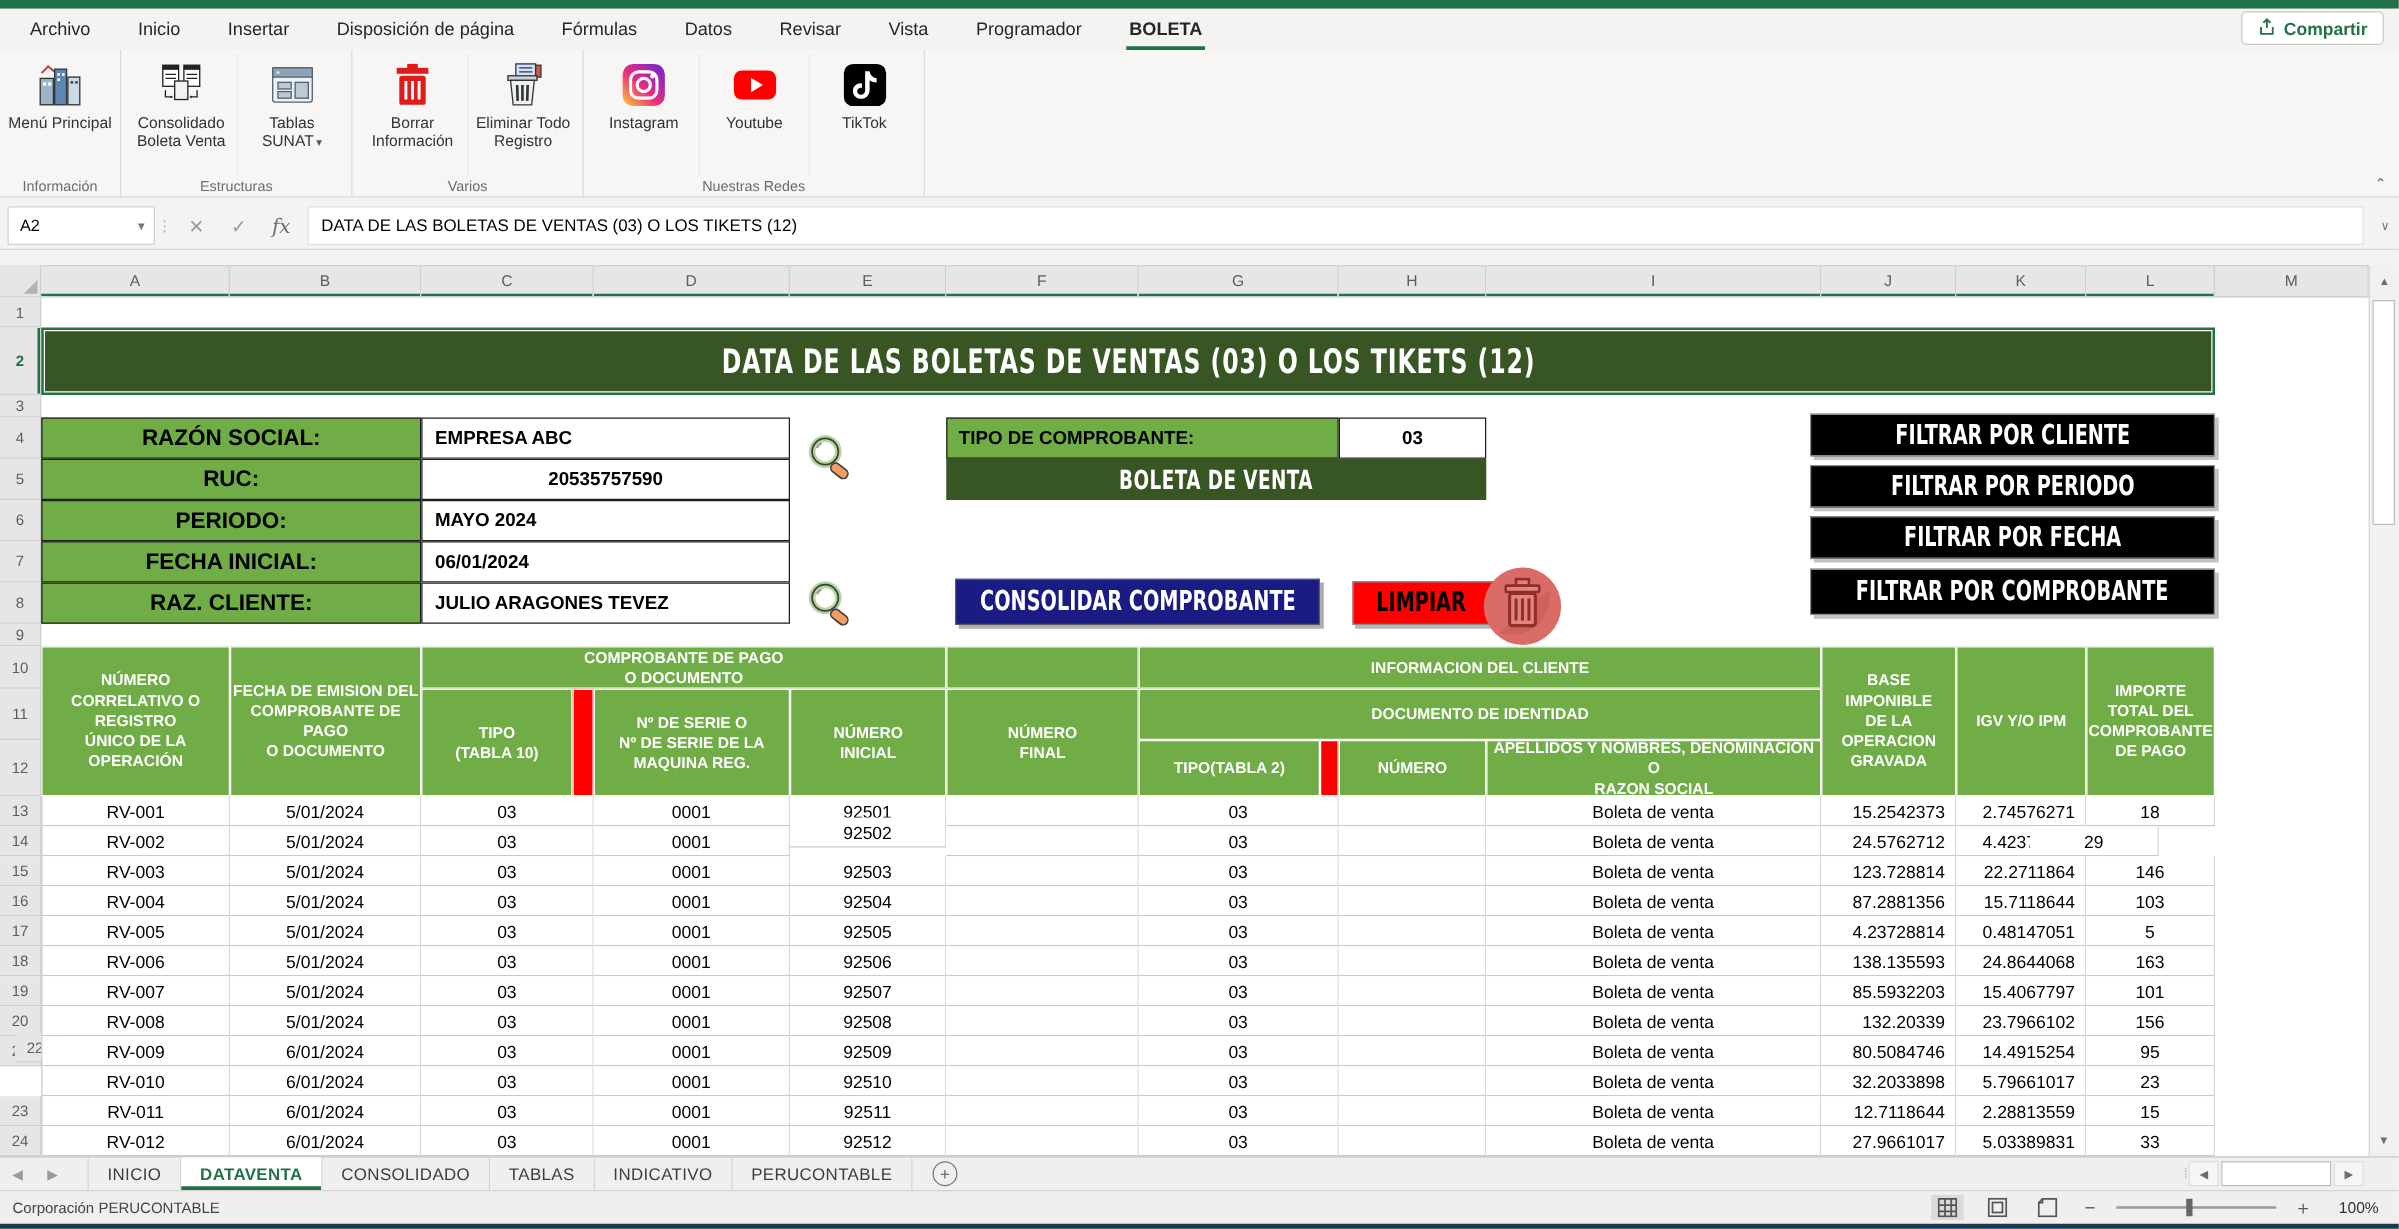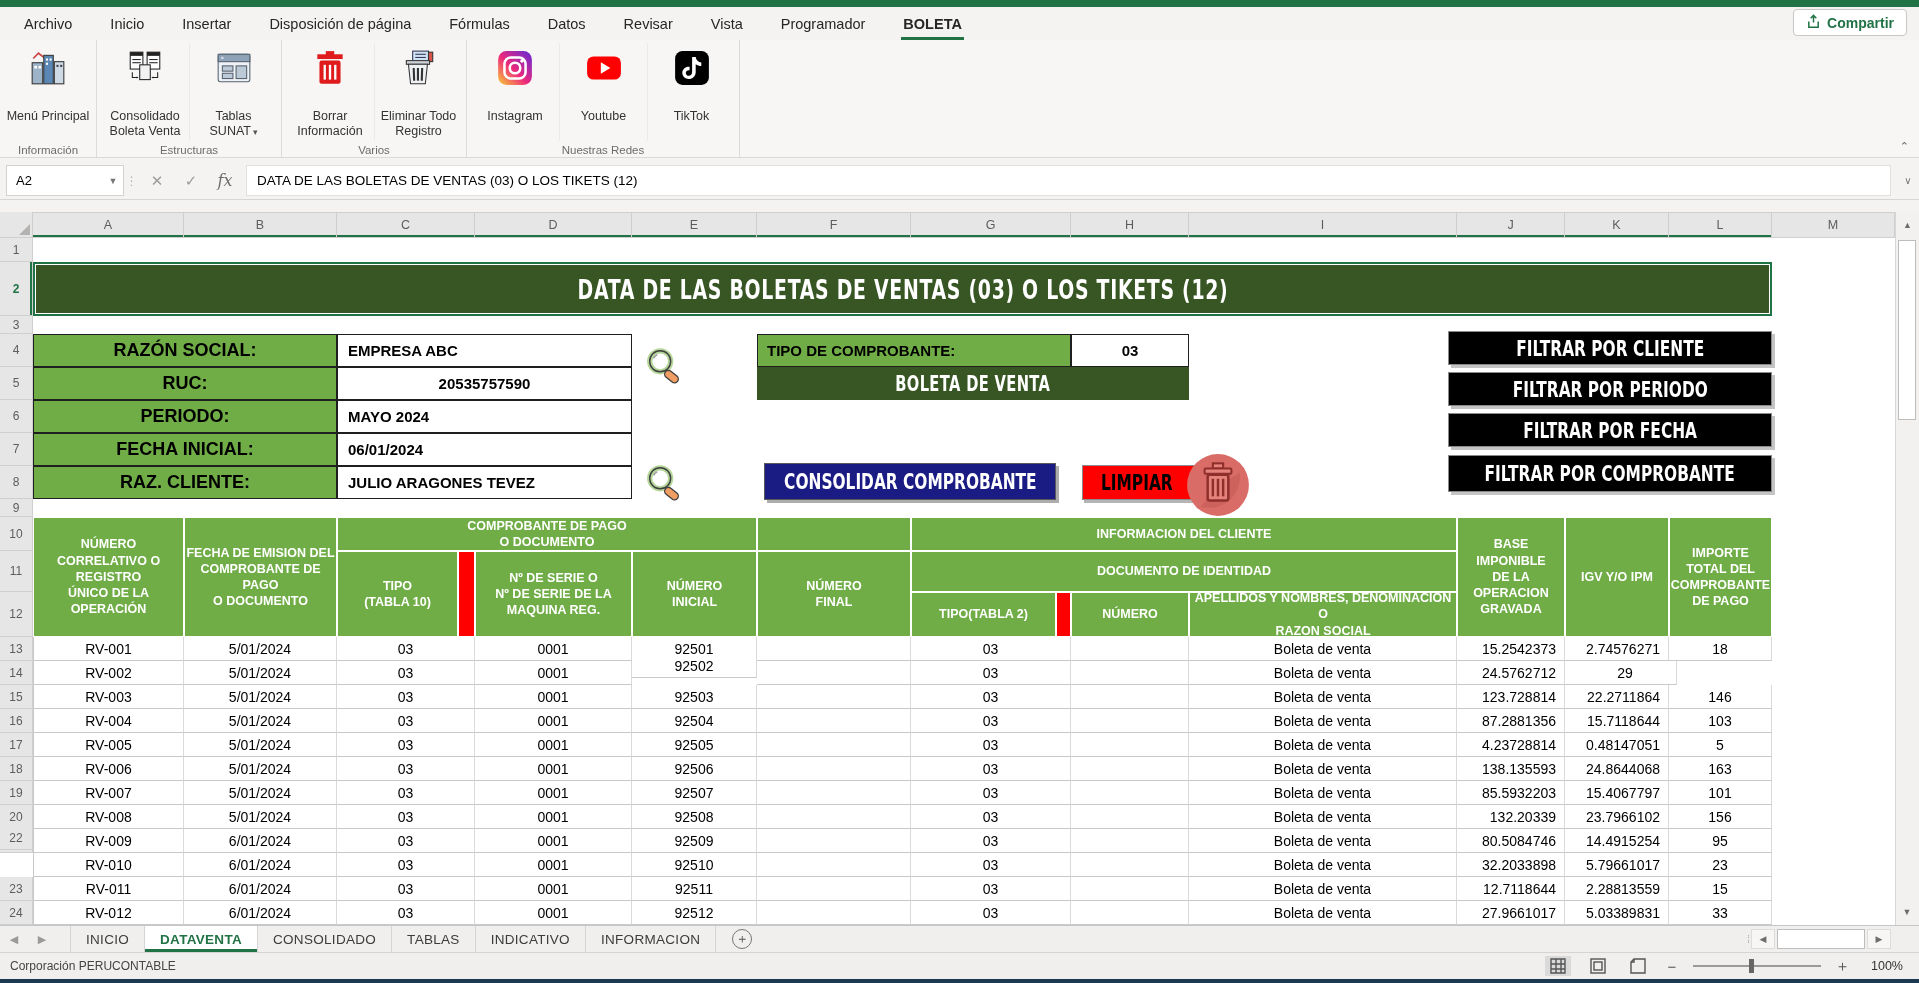--- a/index.html
+++ b/index.html
@@ -17,21 +17,21 @@
     display:flex; align-items:center; gap:6px; padding:0 12px; color:#217346; font-weight:bold; font-size:14px; }
 
   
   #ribbon { left:0; top:40px; width:1919px; height:118px; background:#f7f6f5; border-bottom:1px solid #dcdad8; display:flex; }
   .rgroup { position:relative; display:flex; flex-direction:column; padding:3px 4px 16px 4px; border-right:1px solid #dddbd9; }
   .rbtns { display:flex; flex:1; }
   .rbtn { width:88px; display:flex; flex-direction:column; align-items:center; padding-top:5px; cursor:default; }
   .rbtn + .rbtn { border-left:1px solid #eceae8; }
   .ricon { width:40px; height:40px; display:flex; align-items:center; justify-content:center; }
   .ricon svg { width:38px; height:38px; }
-  .rlbl { margin-top:21px; font-size:12.5px; line-height:1.18; color:#333; text-align:center; }
+  .rlbl { margin-top:3px; font-size:12.5px; line-height:1.18; color:#333; text-align:center; }
   .rlbl .caret { font-size:9px; color:#555; margin-left:2px; }
   .rgroup-label { position:absolute; left:0; right:0; bottom:1px; text-align:center; font-size:11.5px; color:#6c6c6c; }
   #ribbon-collapse { right:10px; top:140px; font-size:11px; color:#666; }
 
   
   #fx-bar { left:0; top:162px; width:1919px; height:38px; background:#f5f3f2; border-bottom:1px solid #d8d6d4; display:flex; align-items:stretch; }
   #name-box { width:118px; background:#fff; border:1px solid #d4d2d0; margin:3px 0 3px 6px; display:flex; align-items:center; padding-left:9px; font-size:13px; }
   #name-caret { width:20px; margin-left:auto; color:#777; font-size:9px; text-align:center; }
   #fx-dots { width:16px; display:flex; align-items:center; justify-content:center; color:#b0b0b0; font-size:12px; letter-spacing:1px; }
   .fx-ico { width:34px; display:flex; align-items:center; justify-content:center; color:#9b9b9b; font-size:15px; }
@@ -330,21 +330,21 @@
     <div class="abs rowhdr" style="top: 592px; height: 45px;">12</div>
     <div class="abs rowhdr" style="top: 637px; height: 24px;">13</div>
     <div class="abs rowhdr" style="top: 661px; height: 24px;">14</div>
     <div class="abs rowhdr" style="top: 685px; height: 24px;">15</div>
     <div class="abs rowhdr" style="top: 709px; height: 24px;">16</div>
     <div class="abs rowhdr" style="top: 733px; height: 24px;">17</div>
     <div class="abs rowhdr" style="top: 757px; height: 24px;">18</div>
     <div class="abs rowhdr" style="top: 781px; height: 24px;">19</div>
     <div class="abs rowhdr" style="top: 805px; height: 24px;">20</div>
     <div class="abs rowhdr" style="top: 829px; height: 24px;">21</div>
-    <div class="abs rowhdr" style="top: 826px; height: 24px;">22</div>
+    <div class="abs rowhdr" style="top: 826px; height: 24px; margin-left: 12px;">22</div>
     <div class="abs rowhdr" style="top: 877px; height: 24px;">23</div>
     <div class="abs rowhdr" style="top: 901px; height: 24px;">24</div>
   </div>
 
 <div class="abs" id="title-cell">
   <span class="condensed">DATA DE LAS BOLETAS DE VENTAS (03) O LOS TIKETS (12)</span>
 </div>
 
 <div id="form-area">
     <div class="abs form-label" style="top: 334px;">RAZÓN SOCIAL:</div>
@@ -463,21 +463,21 @@
     <div class="abs dcell" style="left: 184px; top: 661px; width: 153px;">5/01/2024</div>
     <div class="abs dcell" style="left: 337px; top: 661px; width: 138px;">03</div>
     <div class="abs dcell" style="left: 475px; top: 661px; width: 157px;">0001</div>
     <div class="abs dcell" style="left: 632px; top: 654px; width: 125px;">92502</div>
     <div class="abs dcell" style="left: 757px; top: 661px; width: 154px;"></div>
     <div class="abs dcell" style="left: 911px; top: 661px; width: 160px;">03</div>
     <div class="abs dcell" style="left: 1071px; top: 661px; width: 118px;"></div>
     <div class="abs dcell" style="left: 1189px; top: 661px; width: 268px;">Boleta de venta</div>
     <div class="abs dcell right" style="left: 1457px; top: 661px; width: 108px;">24.5762712</div>
     <div class="abs dcell right" style="left: 1565px; top: 661px; width: 104px;">4.42372881</div>
-    <div class="abs dcell" style="left: 1574px; top: 661px; width: 103px;">29</div>
+    <div class="abs dcell" style="left: 1624px; top: 661px; width: 103px;">29</div>
     <div class="abs dcell" style="left: 33px; top: 685px; width: 151px; border-left: 1px solid rgb(201, 201, 201);">RV-003</div>
     <div class="abs dcell" style="left: 184px; top: 685px; width: 153px;">5/01/2024</div>
     <div class="abs dcell" style="left: 337px; top: 685px; width: 138px;">03</div>
     <div class="abs dcell" style="left: 475px; top: 685px; width: 157px;">0001</div>
     <div class="abs dcell" style="left: 632px; top: 685px; width: 125px;">92503</div>
     <div class="abs dcell" style="left: 757px; top: 685px; width: 154px;"></div>
     <div class="abs dcell" style="left: 911px; top: 685px; width: 160px;">03</div>
     <div class="abs dcell" style="left: 1071px; top: 685px; width: 118px;"></div>
     <div class="abs dcell" style="left: 1189px; top: 685px; width: 268px;">Boleta de venta</div>
     <div class="abs dcell right" style="left: 1457px; top: 685px; width: 108px;">123.728814</div>
@@ -601,21 +601,21 @@
 
 <div class="abs" id="tabbar">
   <div class="navarr">◀</div>
   <div class="navarr">▶</div>
   <div id="stabs">
       <div class="stab">INICIO</div>
       <div class="stab active">DATAVENTA</div>
       <div class="stab">CONSOLIDADO</div>
       <div class="stab">TABLAS</div>
       <div class="stab">INDICATIVO</div>
-      <div class="stab">INFORMACION</div>
+      <div class="stab">PERUCONTABLE</div>
     </div>
   <div id="add-sheet">＋</div>
   <div id="hs-dots">⁞</div>
   <div class="hbtn">◀</div>
   <div id="hthumb"></div>
   <div class="hbtn" style="margin-right:28px">▶</div>
 </div>
 
 <div class="abs" id="statusbar">
   <div id="status-left">Corporación PERUCONTABLE</div>

